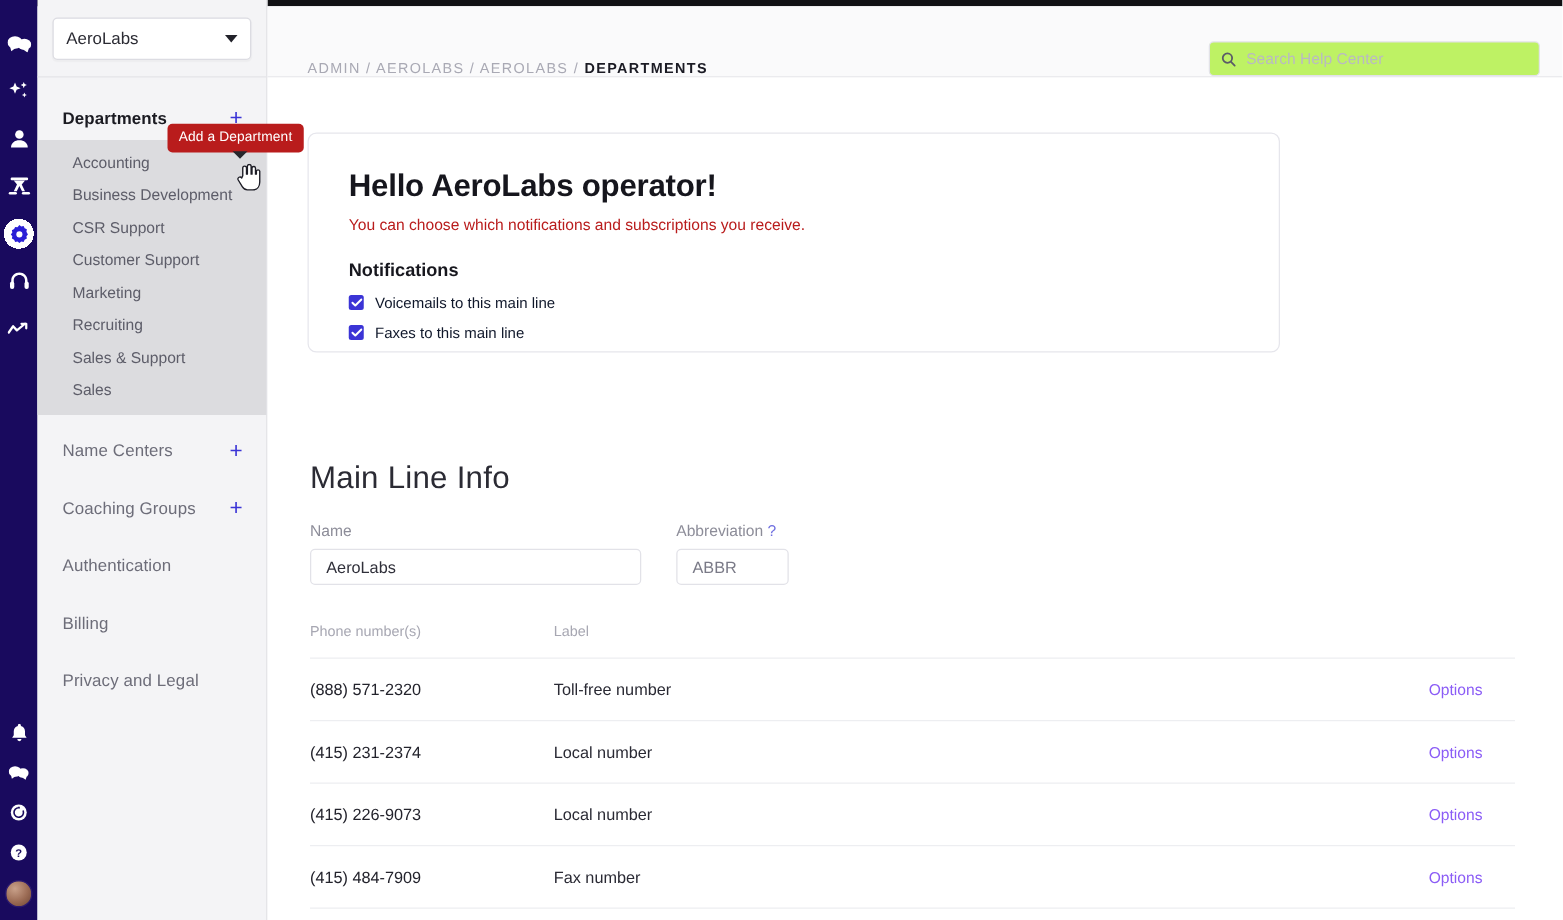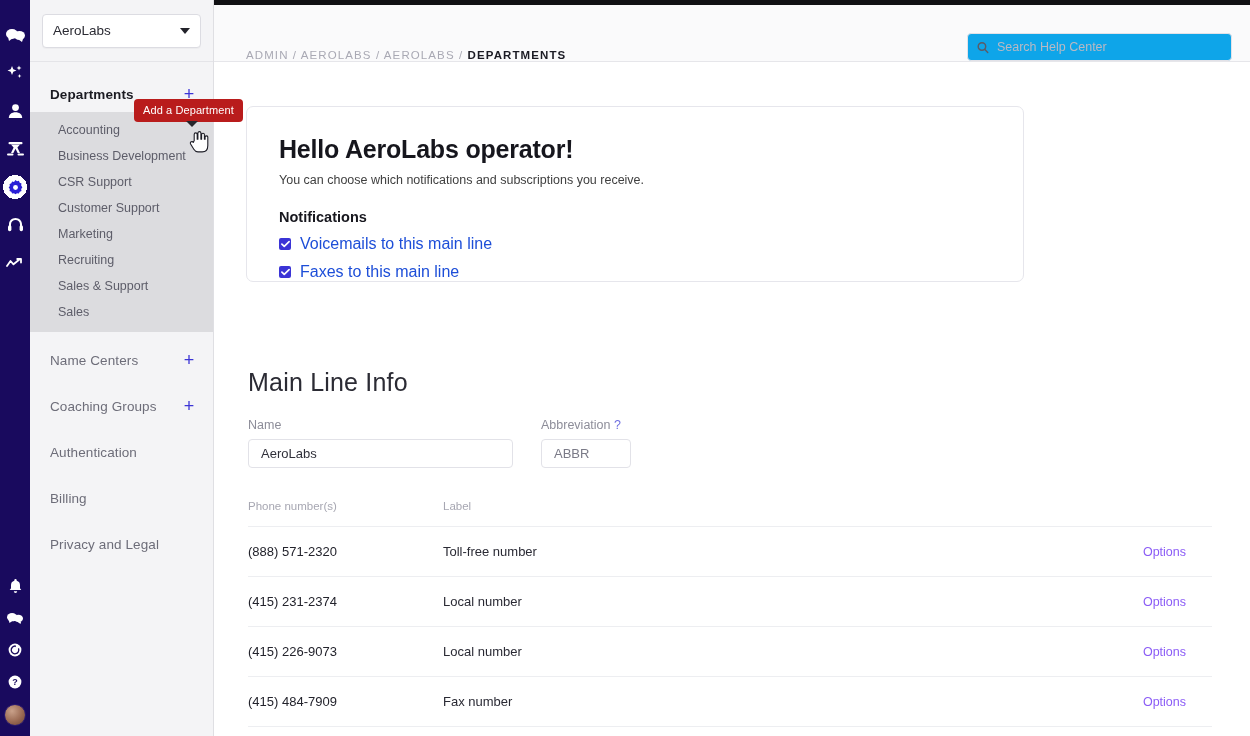--- a/index.html
+++ b/index.html
@@ -100,21 +100,21 @@
   
   .header {
     position: absolute; left: 214px; top: 5px; width: 1036px; height: 57px;
     background: #fafafb; border-bottom: 1px solid #e6e6ea;
     display: flex; align-items: flex-end; justify-content: space-between;
     padding: 0 18px 0 32px;
   }
   .crumb { font-size: 11.5px; letter-spacing: 1.1px; color: #a9a9b4; }
   .crumb b { color: #1b1b24; font-weight: 700; }
   .search {
-    width: 265px; height: 28px; background: #0ea5e9;
+    width: 265px; height: 28px; background: #bef264;
     border: 1px solid #e2e2e8; border-radius: 4px;
     display: flex; align-items: center; padding: 0 9px; gap: 8px;
   }
   .search input {
     border: 0; outline: 0; background: transparent; width: 100%;
     font-family: "Liberation Sans", sans-serif; font-size: 12.5px; color: #444;
   }
   .search input::placeholder { color: #b9b9c3; }
 
   
@@ -124,29 +124,29 @@
   }
 
   .hero-card {
     position: absolute; left: 32px; top: 44px; width: 778px; height: 176px;
     border: 1px solid #e6e6ec; border-radius: 7px; background: #fff;
     padding: 28px 30px 0 32px;
   }
   .hero-title {
     font-size: 25px; font-weight: 700; color: #16161d; letter-spacing: -.2px;
   }
-  .hero-sub { margin-top: 9px; font-size: 12.5px; color: #404040; }
+  .hero-sub { margin-top: 9px; font-size: 12.5px; color: #b91c1c; }
   .hero-h2 { margin-top: 22px; font-size: 14.5px; font-weight: 700; color: #17171e; }
   .chk-row { display: flex; align-items: center; gap: 9px; margin-top: 10px; }
   .chk {
     width: 12px; height: 12px; border-radius: 2px; background: #3b34d6;
     display: flex; align-items: center; justify-content: center; flex: 0 0 auto;
   }
   .chk svg { display: block; }
-  .chk-label { font-size: 16px; color: #1d4ed8; }
+  .chk-label { font-size: 12px; color: #0f172a; }
 
   .section-title {
     position: absolute; left: 34px; top: 306px;
     font-size: 25px; color: #2b2b34; font-weight: 400; letter-spacing: .2px;
   }
 
   .fields { position: absolute; left: 34px; top: 356px; display: flex; gap: 28px; }
   .field-label { font-size: 12.5px; color: #8d8d99; margin-bottom: 7px; }
   .qmark { color: #6f6fe0; }
   .tinput {

